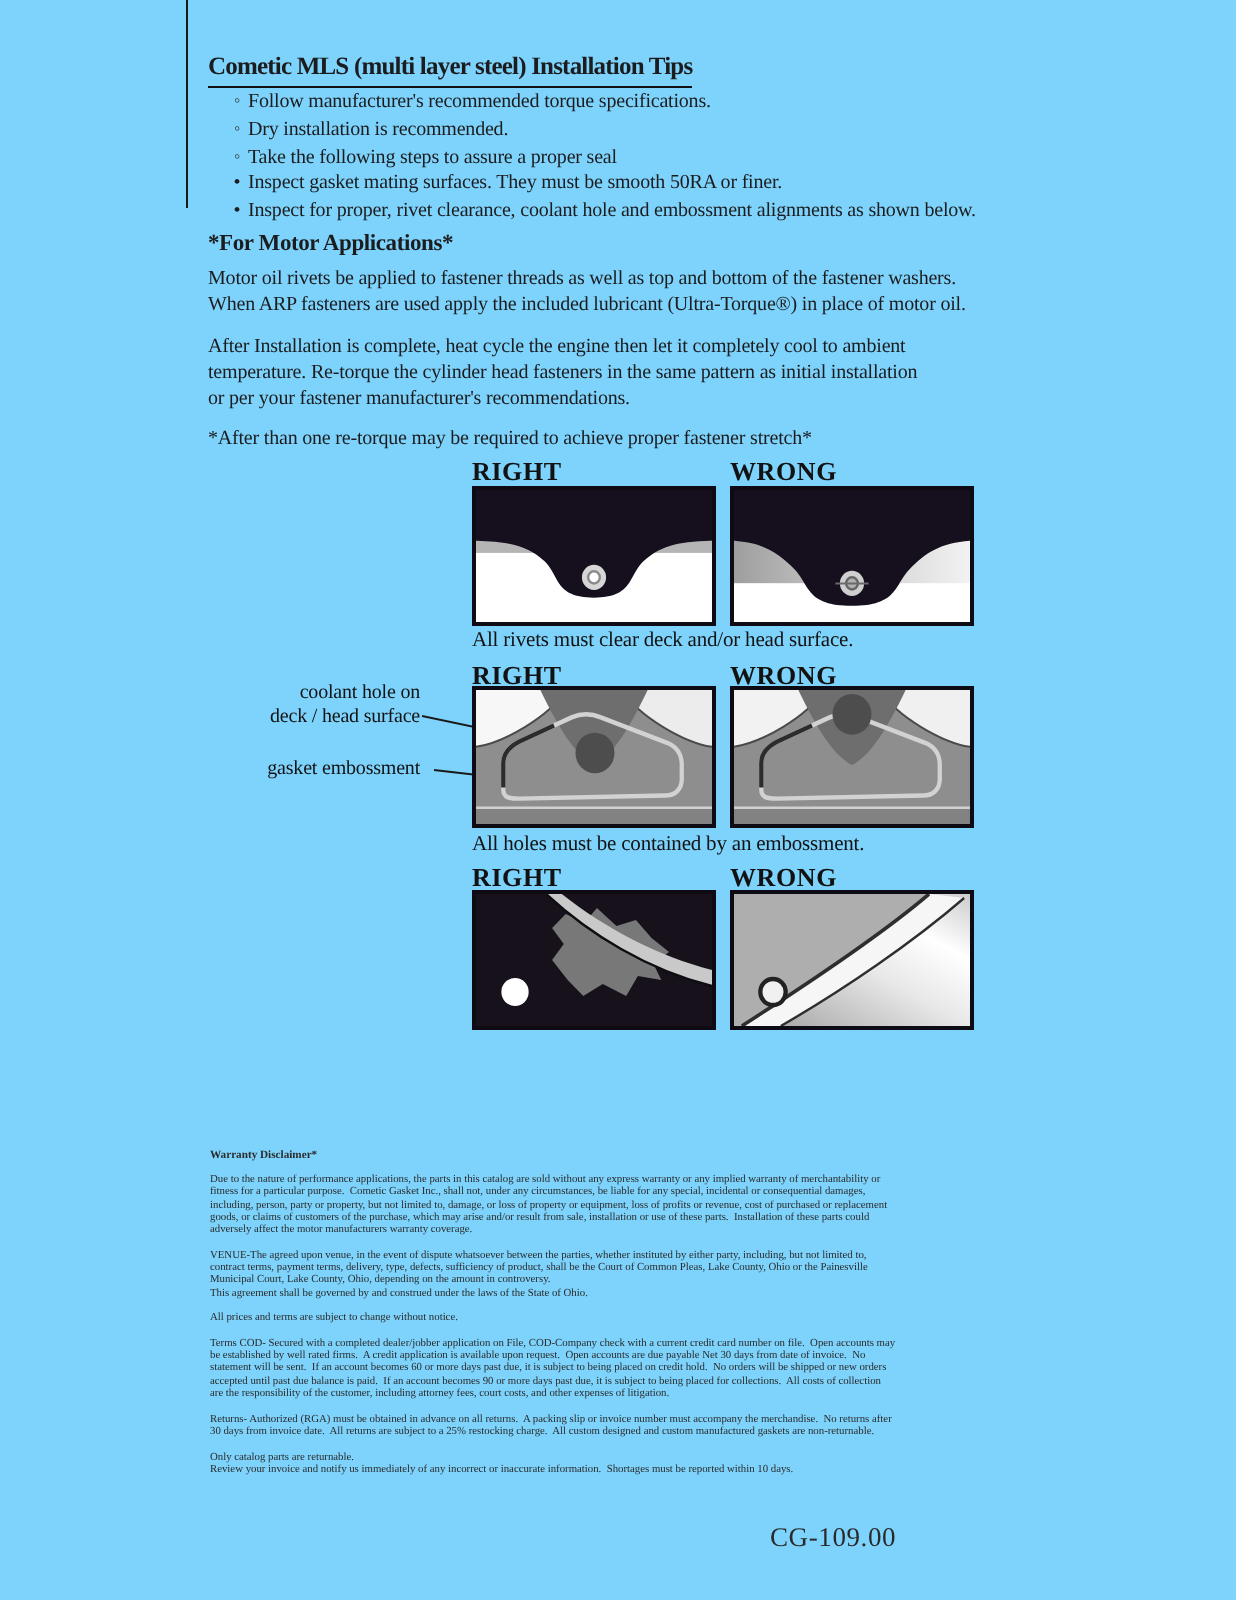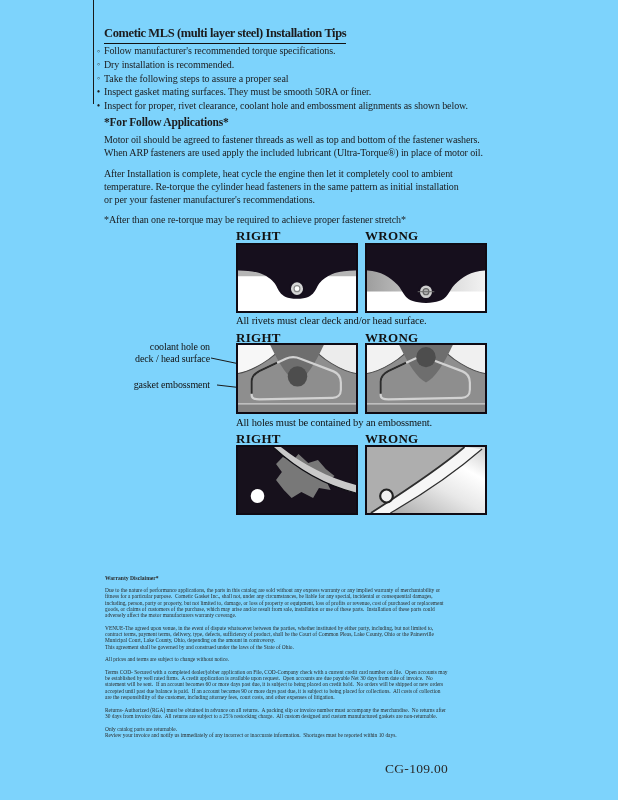--- a/index.html
+++ b/index.html
@@ -9,21 +9,21 @@
     font-family:Liberation Serif, serif;
     color:#1c1c1e;
   }
   .vrule{position:absolute;left:93px;top:0;width:1px;height:104px;background:#1a1a1a;}
   .title{
     position:absolute;left:104px;top:26px;margin:0;
     font-size:12.5px;font-weight:bold;letter-spacing:-0.4px;
     border-bottom:1.6px solid #111;padding-bottom:2px;white-space:nowrap;
   }
   .tips{position:absolute;left:95px;top:44px;width:480px;font-size:10px;line-height:13.3px;letter-spacing:-0.1px;white-space:nowrap;}
-  .tips .li{display:block;}
+  .tips .li{display:block;padding-left:20px;}
   .tips .l2{}
   .tips .b{display:inline-block;width:7px;margin-right:2px;text-align:center;}
   .tips .l1 .b{font-size:9px;vertical-align:0.5px;color:#333;}
   .tips .l2 .b{font-size:10px;}
   .diesel{position:absolute;left:104px;top:116px;width:440px;font-size:10px;line-height:13.2px;letter-spacing:-0.1px;}
   .diesel h2{margin:0 0 4px 0;font-size:11.5px;font-weight:bold;letter-spacing:-0.2px;}
   .diesel p{margin:0 0 7px 0;}
   .pre{white-space:pre-line;}
   .dlabel{position:absolute;width:121px;text-align:left;font-size:13px;font-weight:bold;letter-spacing:0.3px;color:#121212;}
   .panel{position:absolute;width:122px;border:2px solid #0f0b14;box-sizing:border-box;background:#fff;}
@@ -48,22 +48,22 @@
 
   <div class="tips">
     <div class="li l1"><span class="b">◦</span><span>Follow manufacturer's recommended torque specifications.</span></div>
     <div class="li l1"><span class="b">◦</span><span>Dry installation is recommended.</span></div>
     <div class="li l1"><span class="b">◦</span><span>Take the following steps to assure a proper seal</span></div>
     <div class="li l2"><span class="b">•</span><span>Inspect gasket mating surfaces.  They must be smooth 50RA or finer.</span></div>
     <div class="li l2"><span class="b">•</span><span>Inspect for proper, rivet clearance, coolant hole and embossment alignments as shown below.</span></div>
   </div>
 
   <section class="diesel">
-    <h2>*For Follow Applications*</h2>
-    <p class="pre">Motor oil should be agreed to fastener threads as well as top and bottom of the fastener washers.
+    <h2>*For Motor Applications*</h2>
+    <p class="pre">Motor oil rivets be applied to fastener threads as well as top and bottom of the fastener washers.
 When ARP fasteners are used apply the included lubricant (Ultra-Torque®) in place of motor oil.</p>
     <p class="pre">After Installation is complete, heat cycle the engine then let it completely cool to ambient
 temperature. Re-torque the cylinder head fasteners in the same pattern as initial installation
 or per your fastener manufacturer's recommendations.</p>
     <p class="pre">*After than one re-torque may be required to achieve proper fastener stretch*</p>
   </section>
 
   <div class="dlabel" style="left:236px;top:228px;">RIGHT</div>
   <div class="dlabel" style="left:365px;top:228px;">WRONG</div>
 

